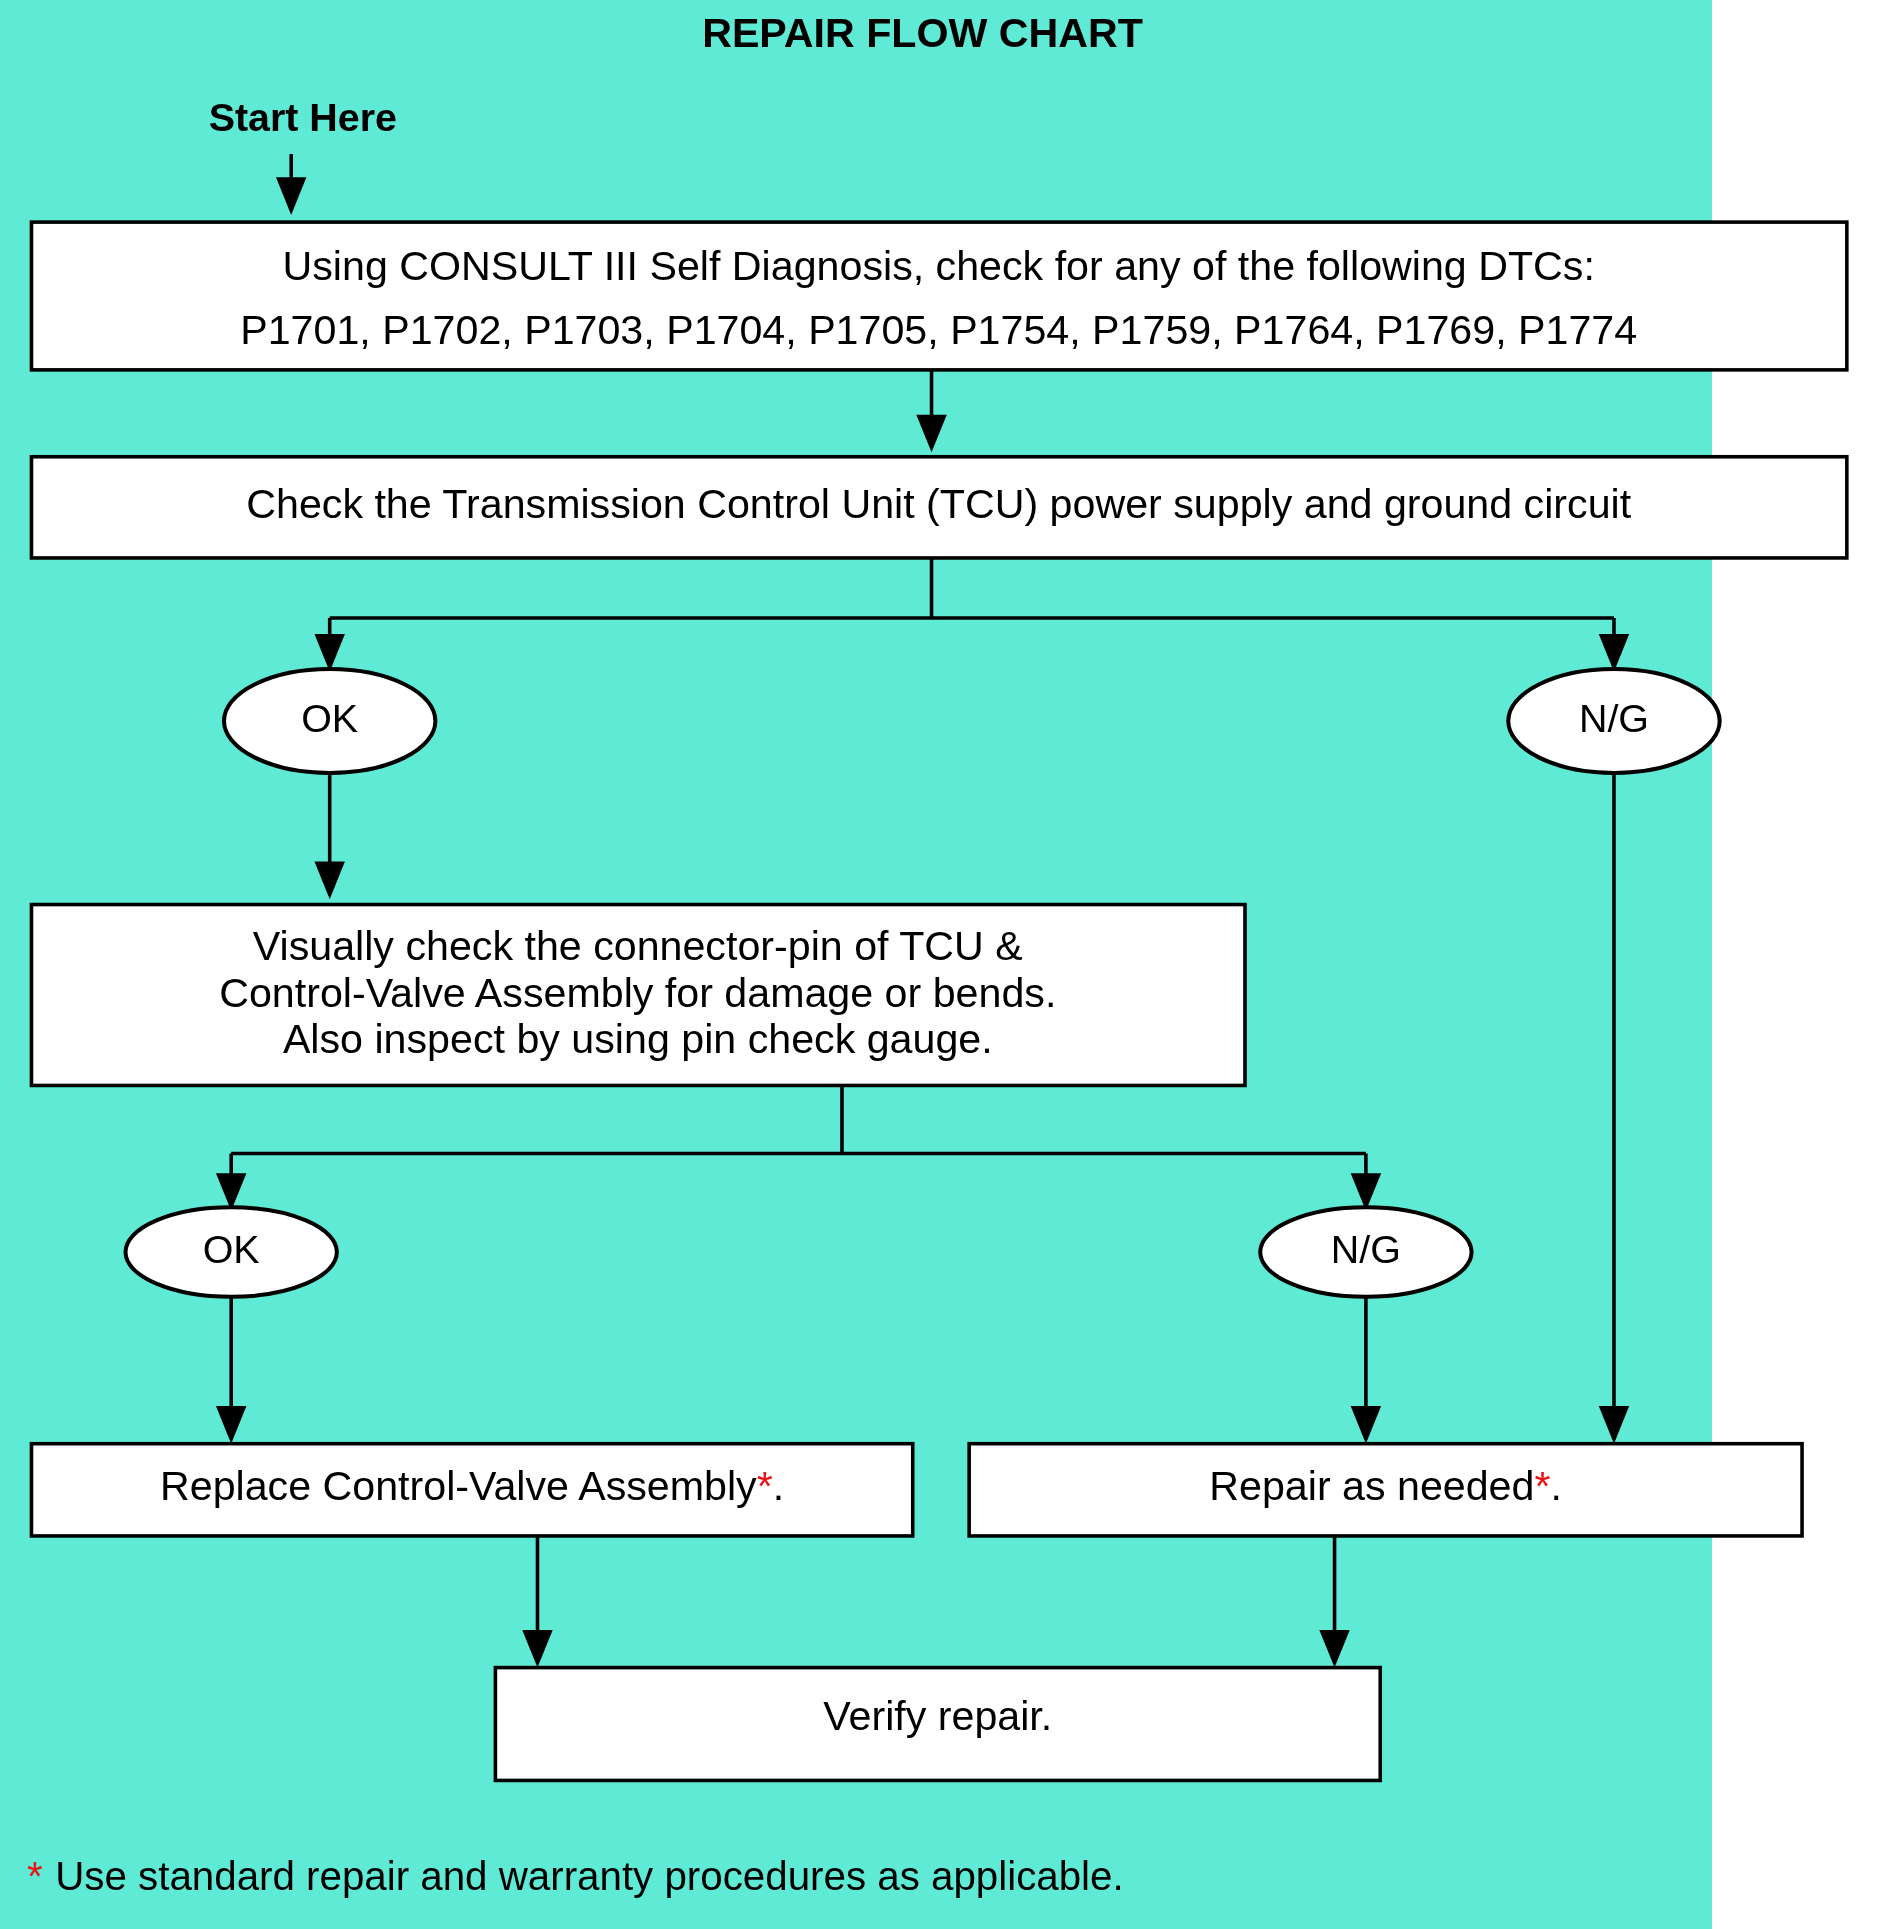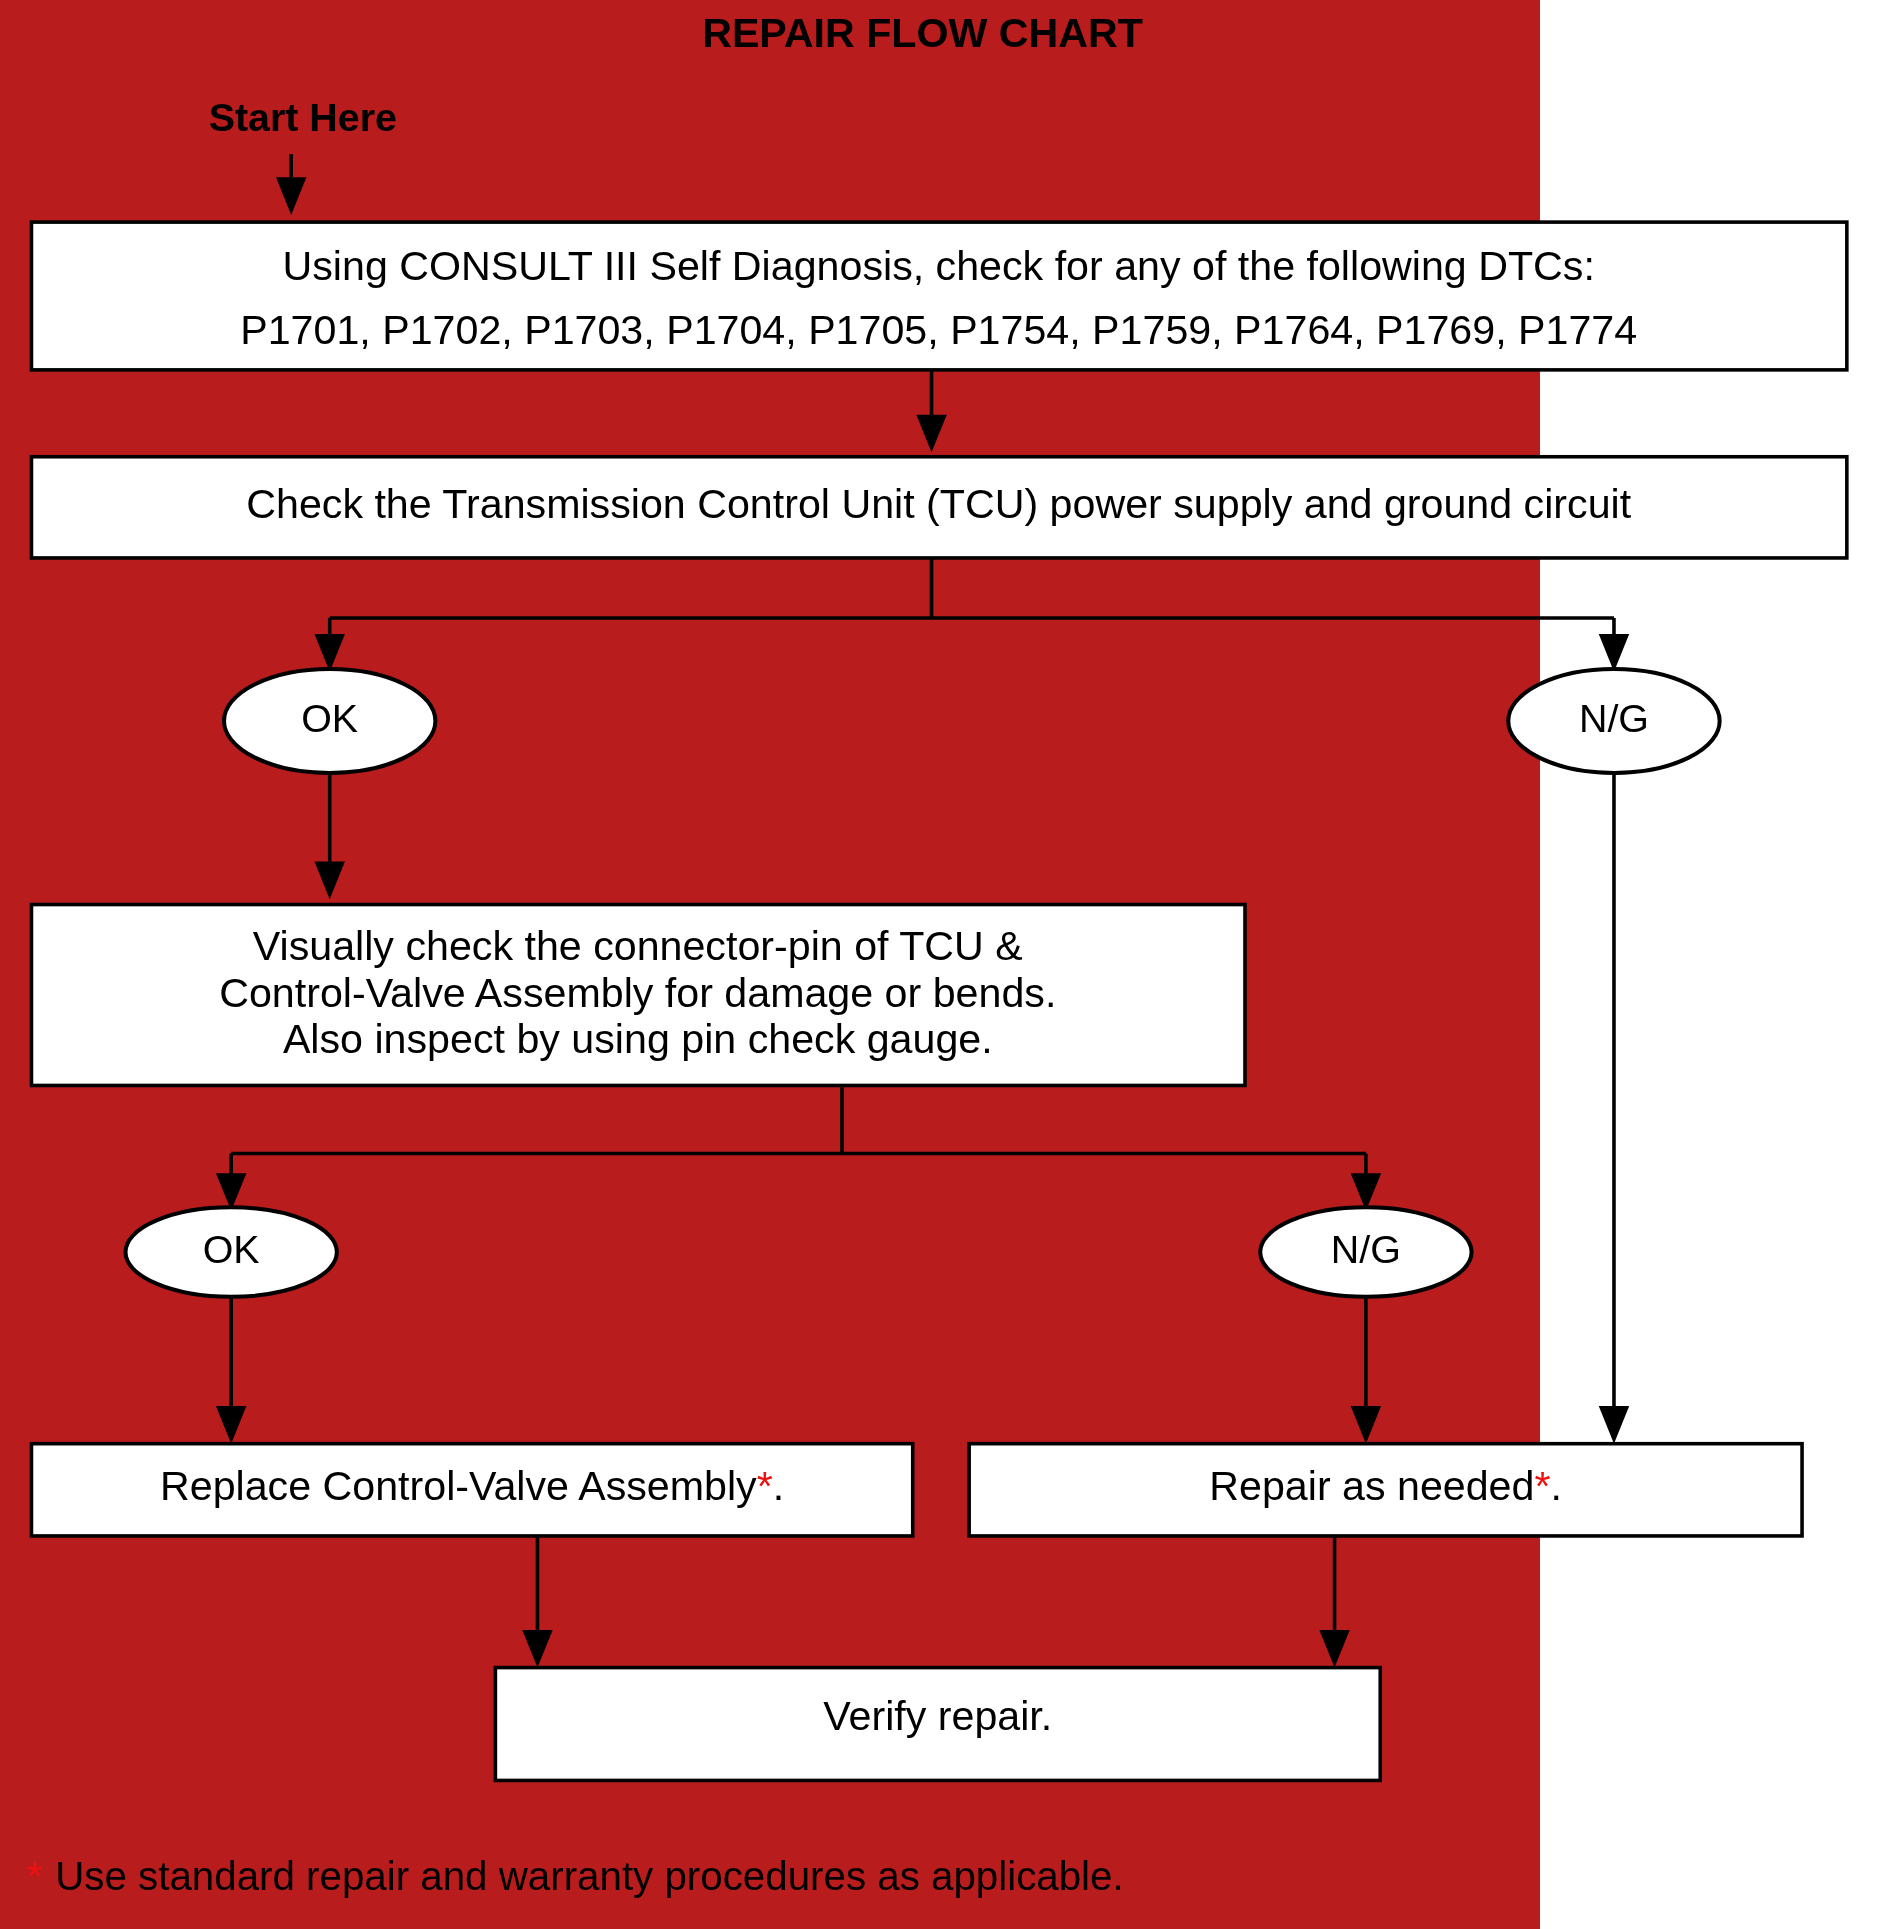--- a/index.html
+++ b/index.html
@@ -9,23 +9,23 @@
   }
   body {
     width: 1898px;
     height: 1930px;
     font-family: "Liberation Sans", sans-serif;
     color: #000000;
     overflow: hidden;
   }
   #page {
     position: relative;
-    width: 1540px;
+    width: 1712px;
     height: 1930px;
-    background: #b91c1c;
+    background: #5eead4;
   }
   #flow-svg {
     position: absolute;
     left: 0;
     top: 0;
     width: 1898px;
     height: 1930px;
   }
   .node-box {
     fill: #ffffff;

